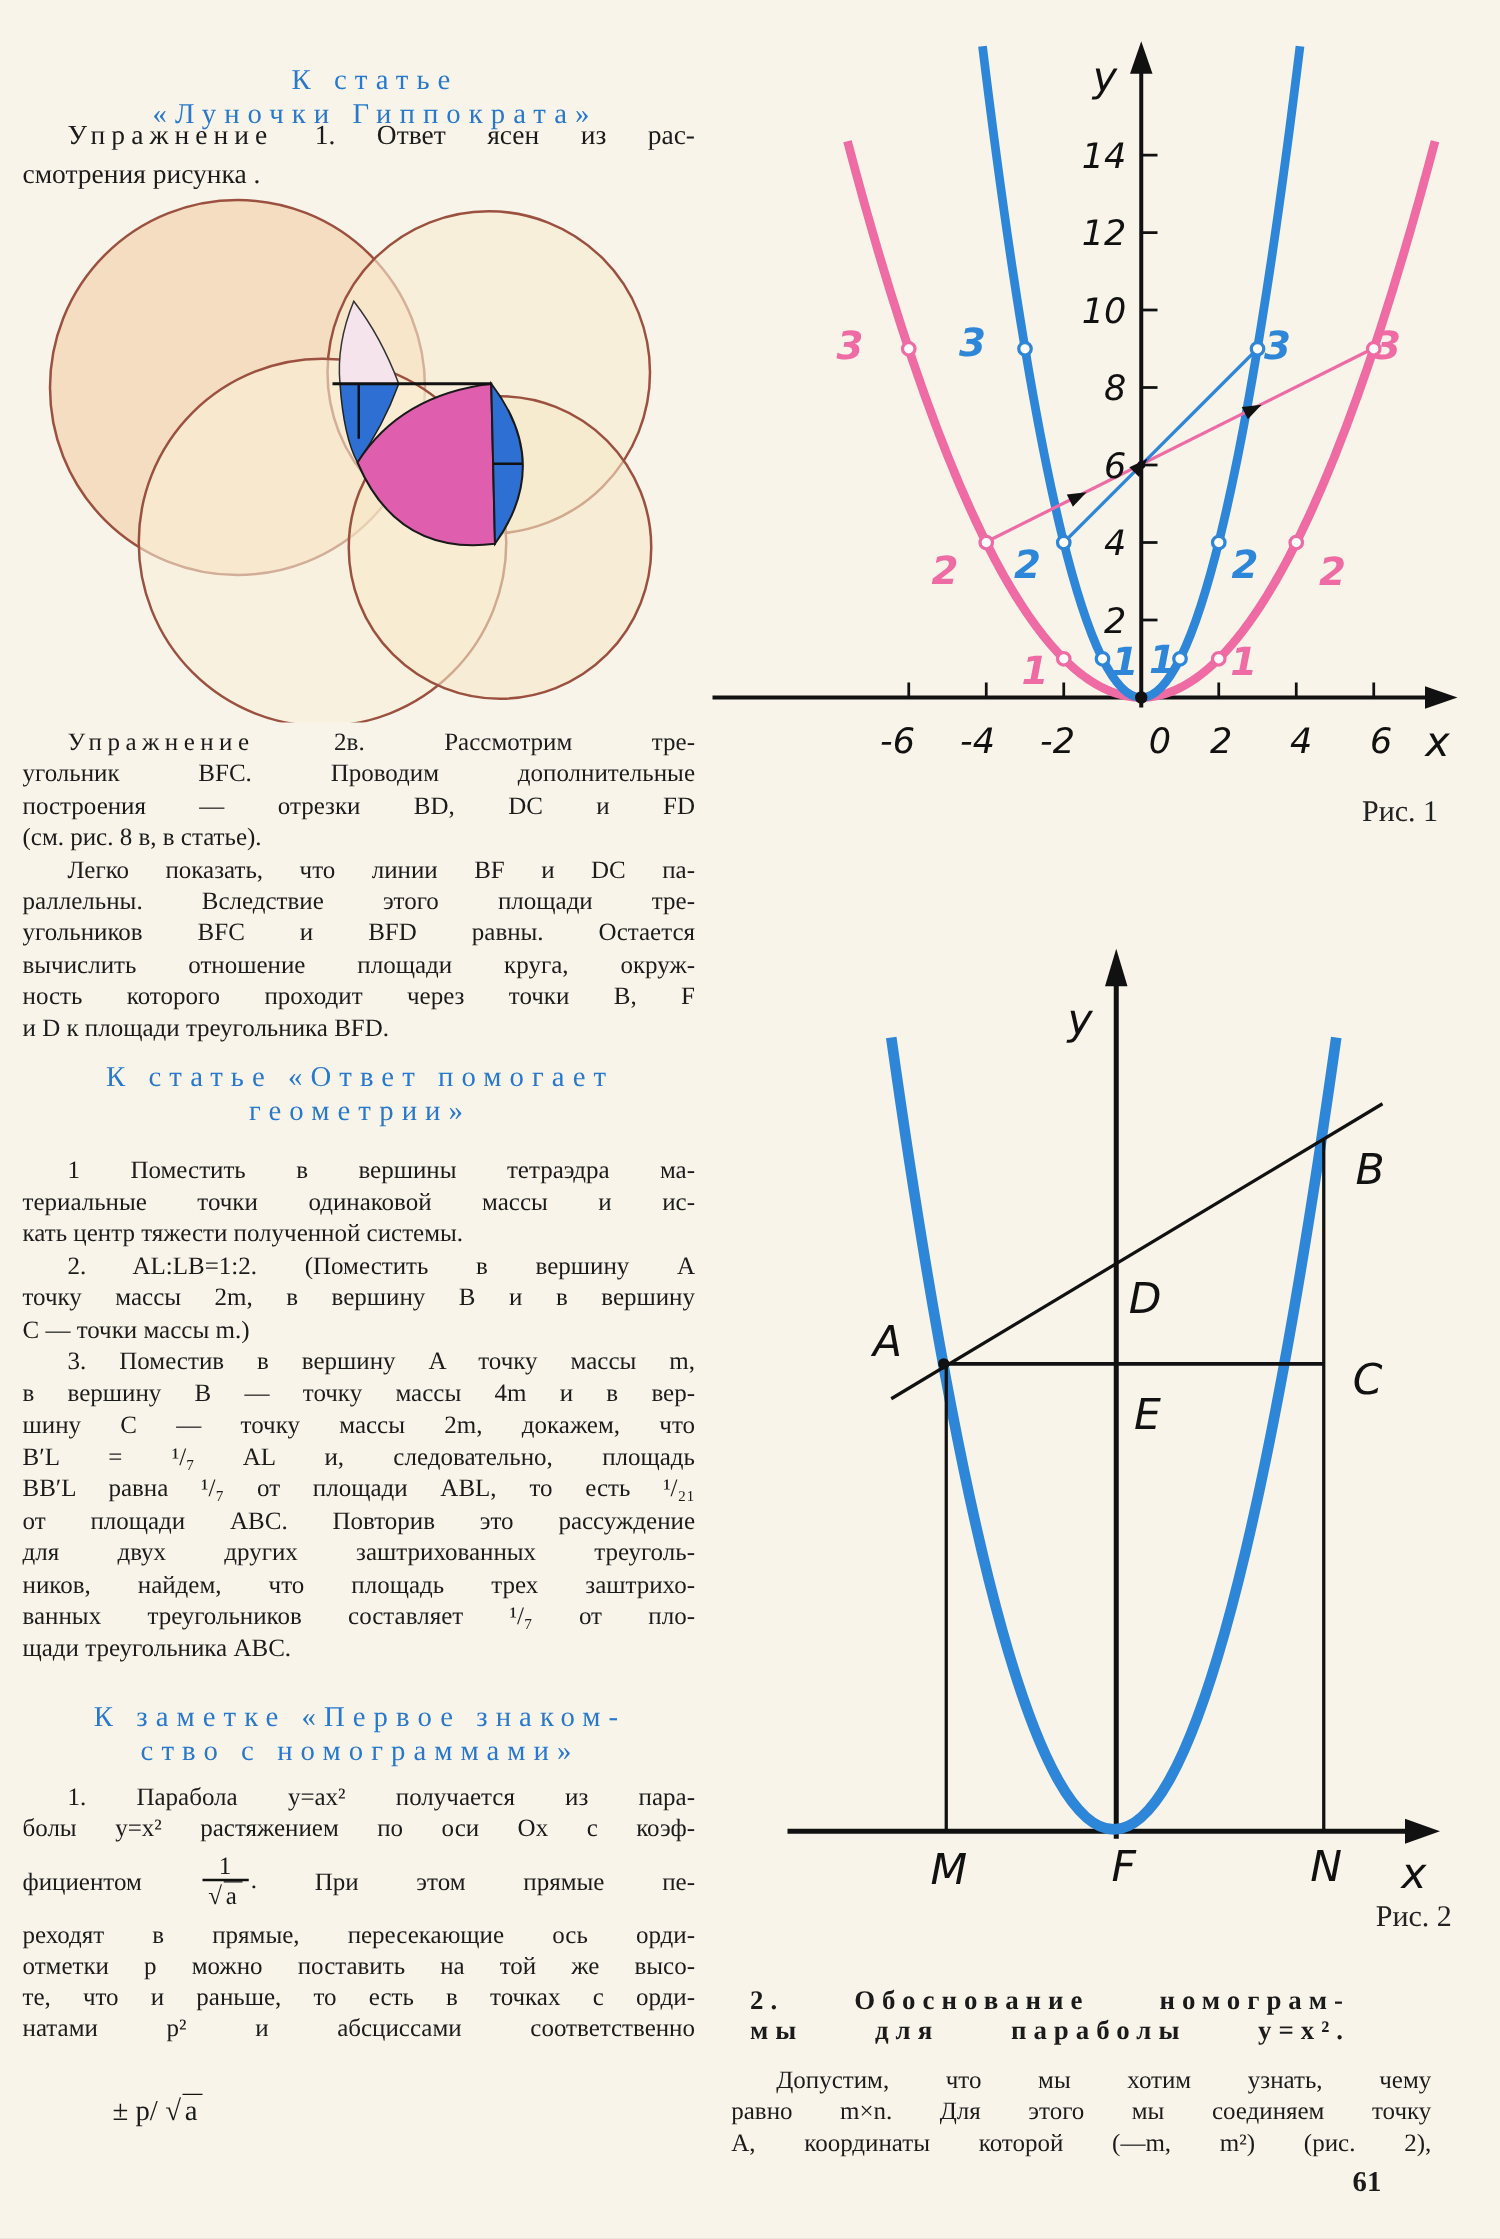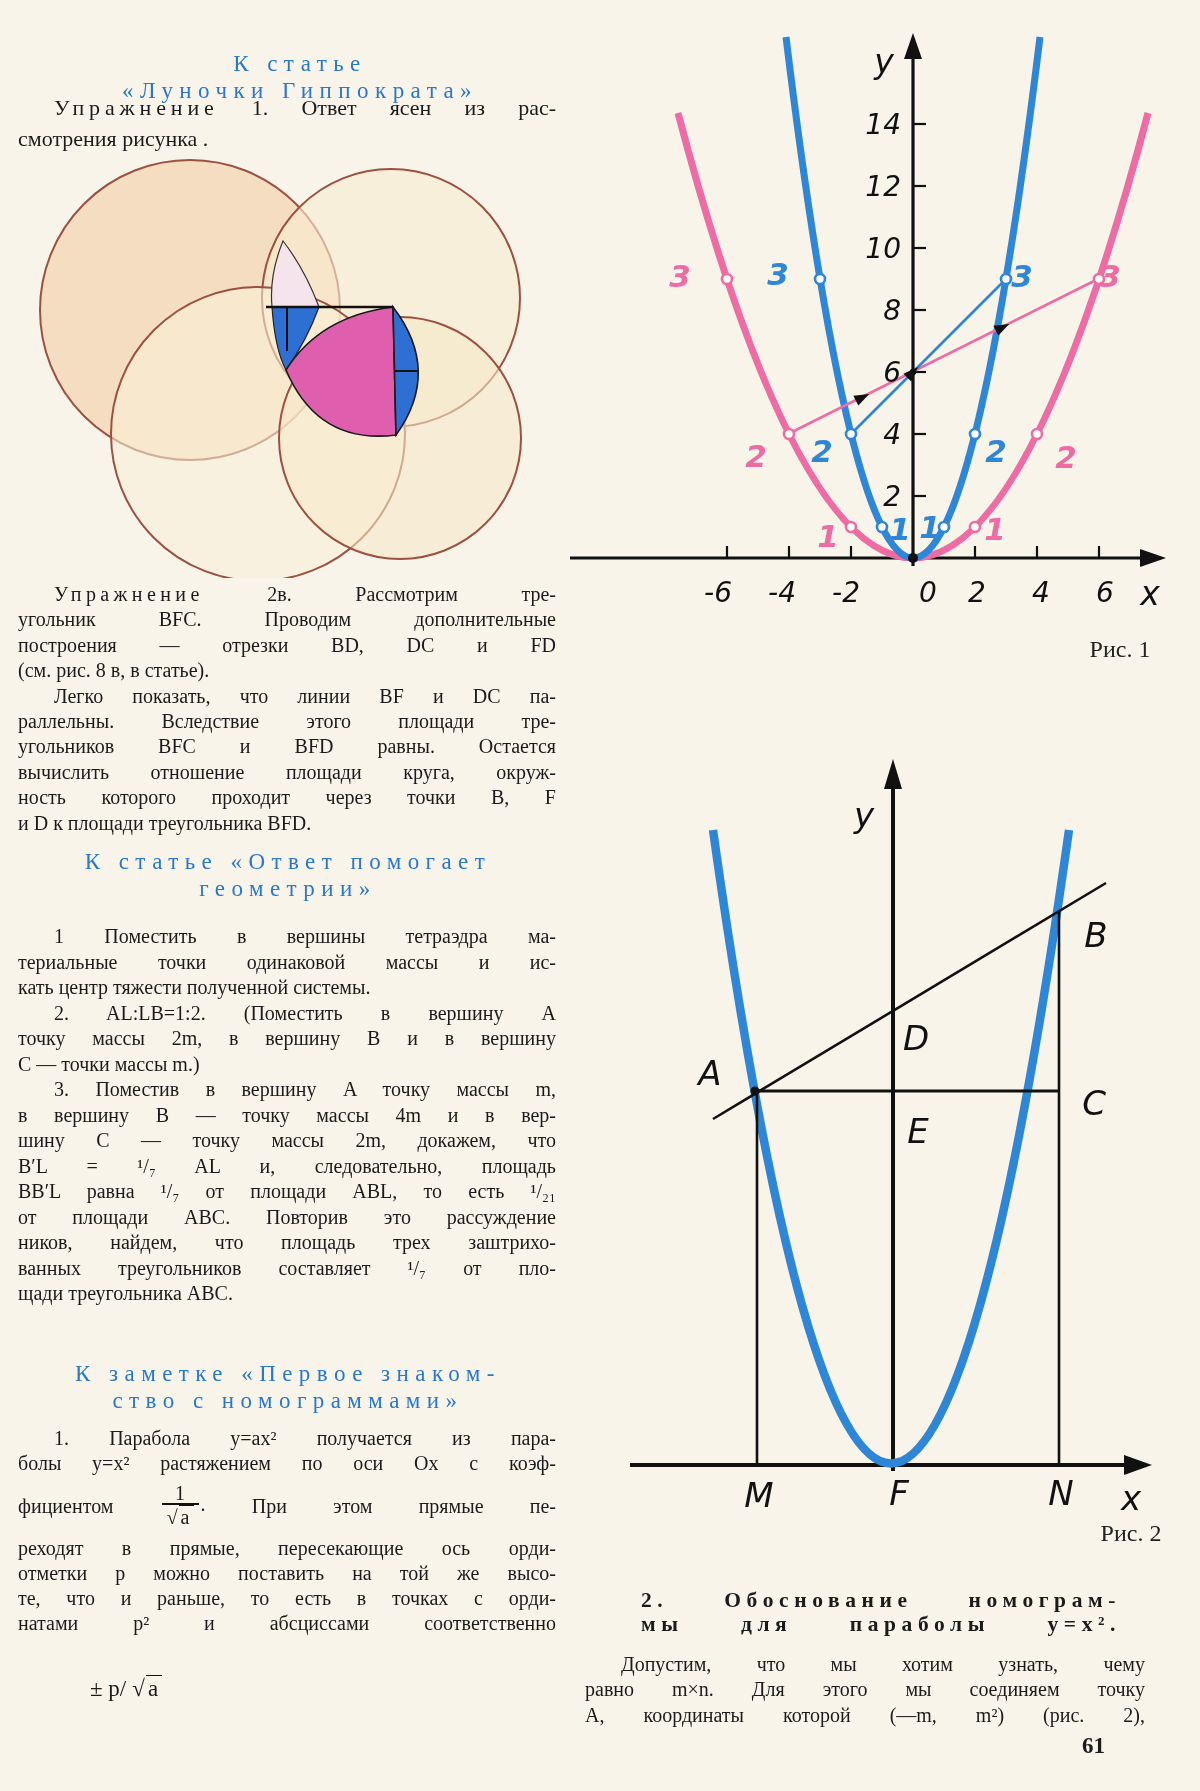--- a/index.html
+++ b/index.html
@@ -12,21 +12,21 @@
   .cont .line:first-child{text-indent:0;}
   .bluehead{color:#2878cc;text-align:center;letter-spacing:.28em;font-size:23px;line-height:27px;}
   .body21{font-size:20px;line-height:25.4px;}
   .spword{letter-spacing:.22em;}
   .fracline{display:flex;justify-content:space-between;align-items:center;height:60px;}
   .frac{display:inline-flex;flex-direction:column;align-items:center;vertical-align:middle;margin:0 2px;}
   .frac .num{line-height:1;padding:0 12px;}
   .frac .den{border-top:2px solid #111;line-height:1.15;padding:1px 5px 0 5px;}
   .ov{border-top:1.7px solid #111;padding:0 4px 0 2px;margin-left:1px;}
   .pmrow{font-size:23px;}
-  .h4bold{font-weight:bold;letter-spacing:.26em;font-size:21.5px;line-height:24px;margin-left:41px;}
+  .h4bold{font-weight:bold;letter-spacing:.26em;font-size:21.5px;line-height:24px;}
   svg text{font-family:"DejaVu Sans", sans-serif;}
   .figtxt{font-style:italic;fill:#111;}
   .capt{font-family:"Liberation Serif", serif;font-style:normal;fill:#222;}
 </style>
 </head>
 <body>
 
 <div class="page">
 
   <div class="abs bluehead" style="left:30px;top:28px;width:540px;margin-top:22px;">
@@ -86,20 +86,21 @@
         <div class="line jline">точку массы 2m, в вершину B и в вершину</div>
         <div class="line">C — точки массы m.)</div>
       </div>
     <div class="para">
         <div class="line jline">3. Поместив в вершину A точку массы m,</div>
         <div class="line jline">в вершину B — точку массы 4m и в вер-</div>
         <div class="line jline">шину C — точку массы 2m, докажем, что</div>
         <div class="line jline">B′L = ¹/₇ AL и, следовательно, площадь</div>
         <div class="line jline">BB′L равна ¹/₇ от площади ABL, то есть ¹/₂₁</div>
         <div class="line jline">от площади ABC. Повторив это рассуждение</div>
+        <div class="line jline">для двух  других заштрихованных треуголь-</div>
         <div class="line jline">ников, найдем, что площадь трех заштрихо-</div>
         <div class="line jline">ванных треугольников составляет ¹/₇ от пло-</div>
         <div class="line">щади треугольника ABC.</div>
       </div>
   </div>
 
   <div class="abs bluehead" style="left:18px;top:1360px;width:540px;">
     <div class="line">К заметке «Первое знаком-</div>
     <div class="line">ство с номограммами»</div>
   </div>

